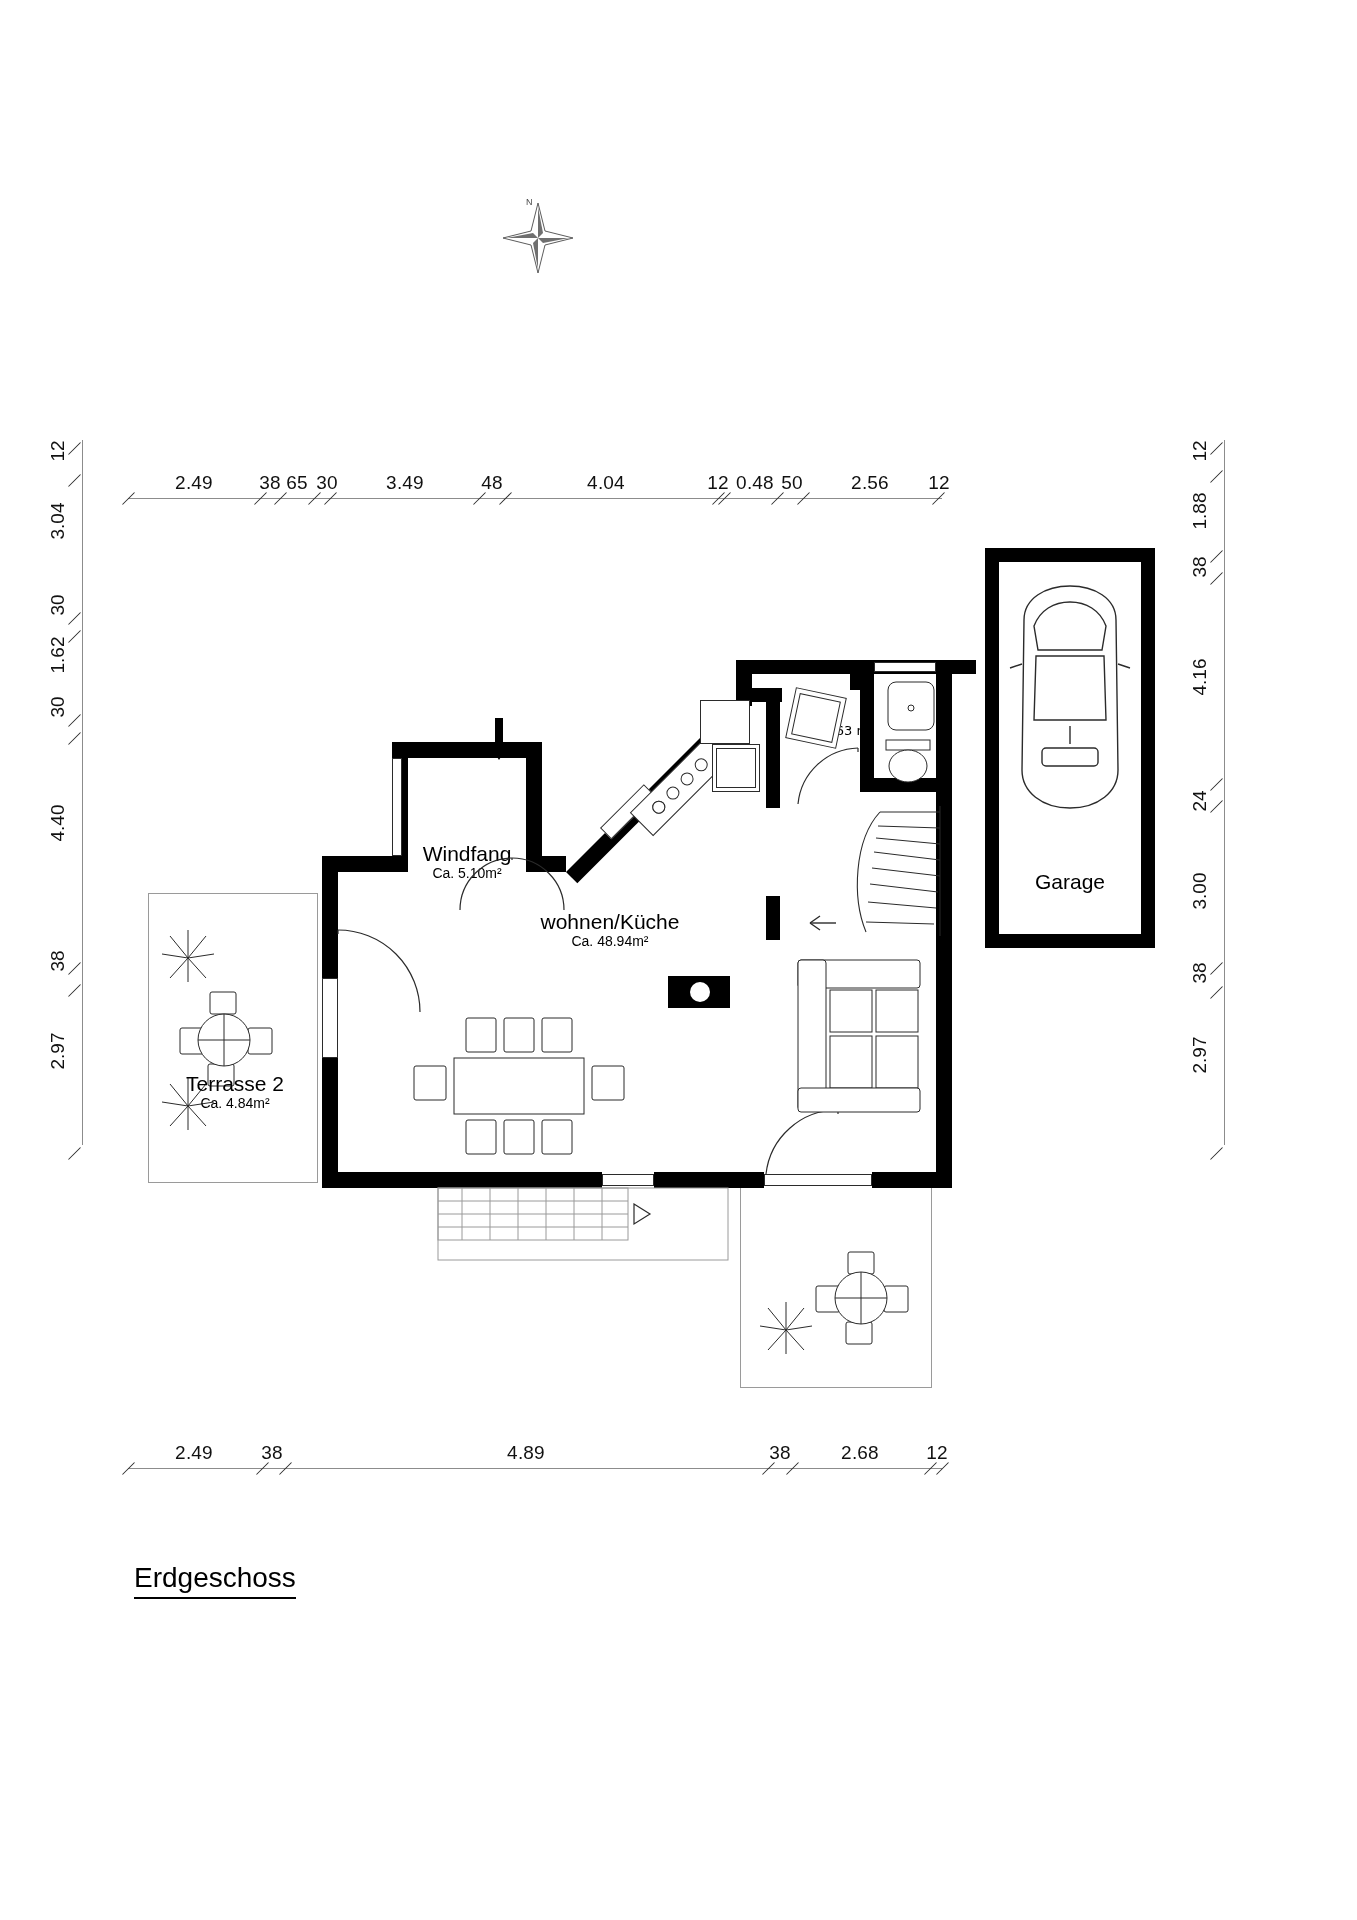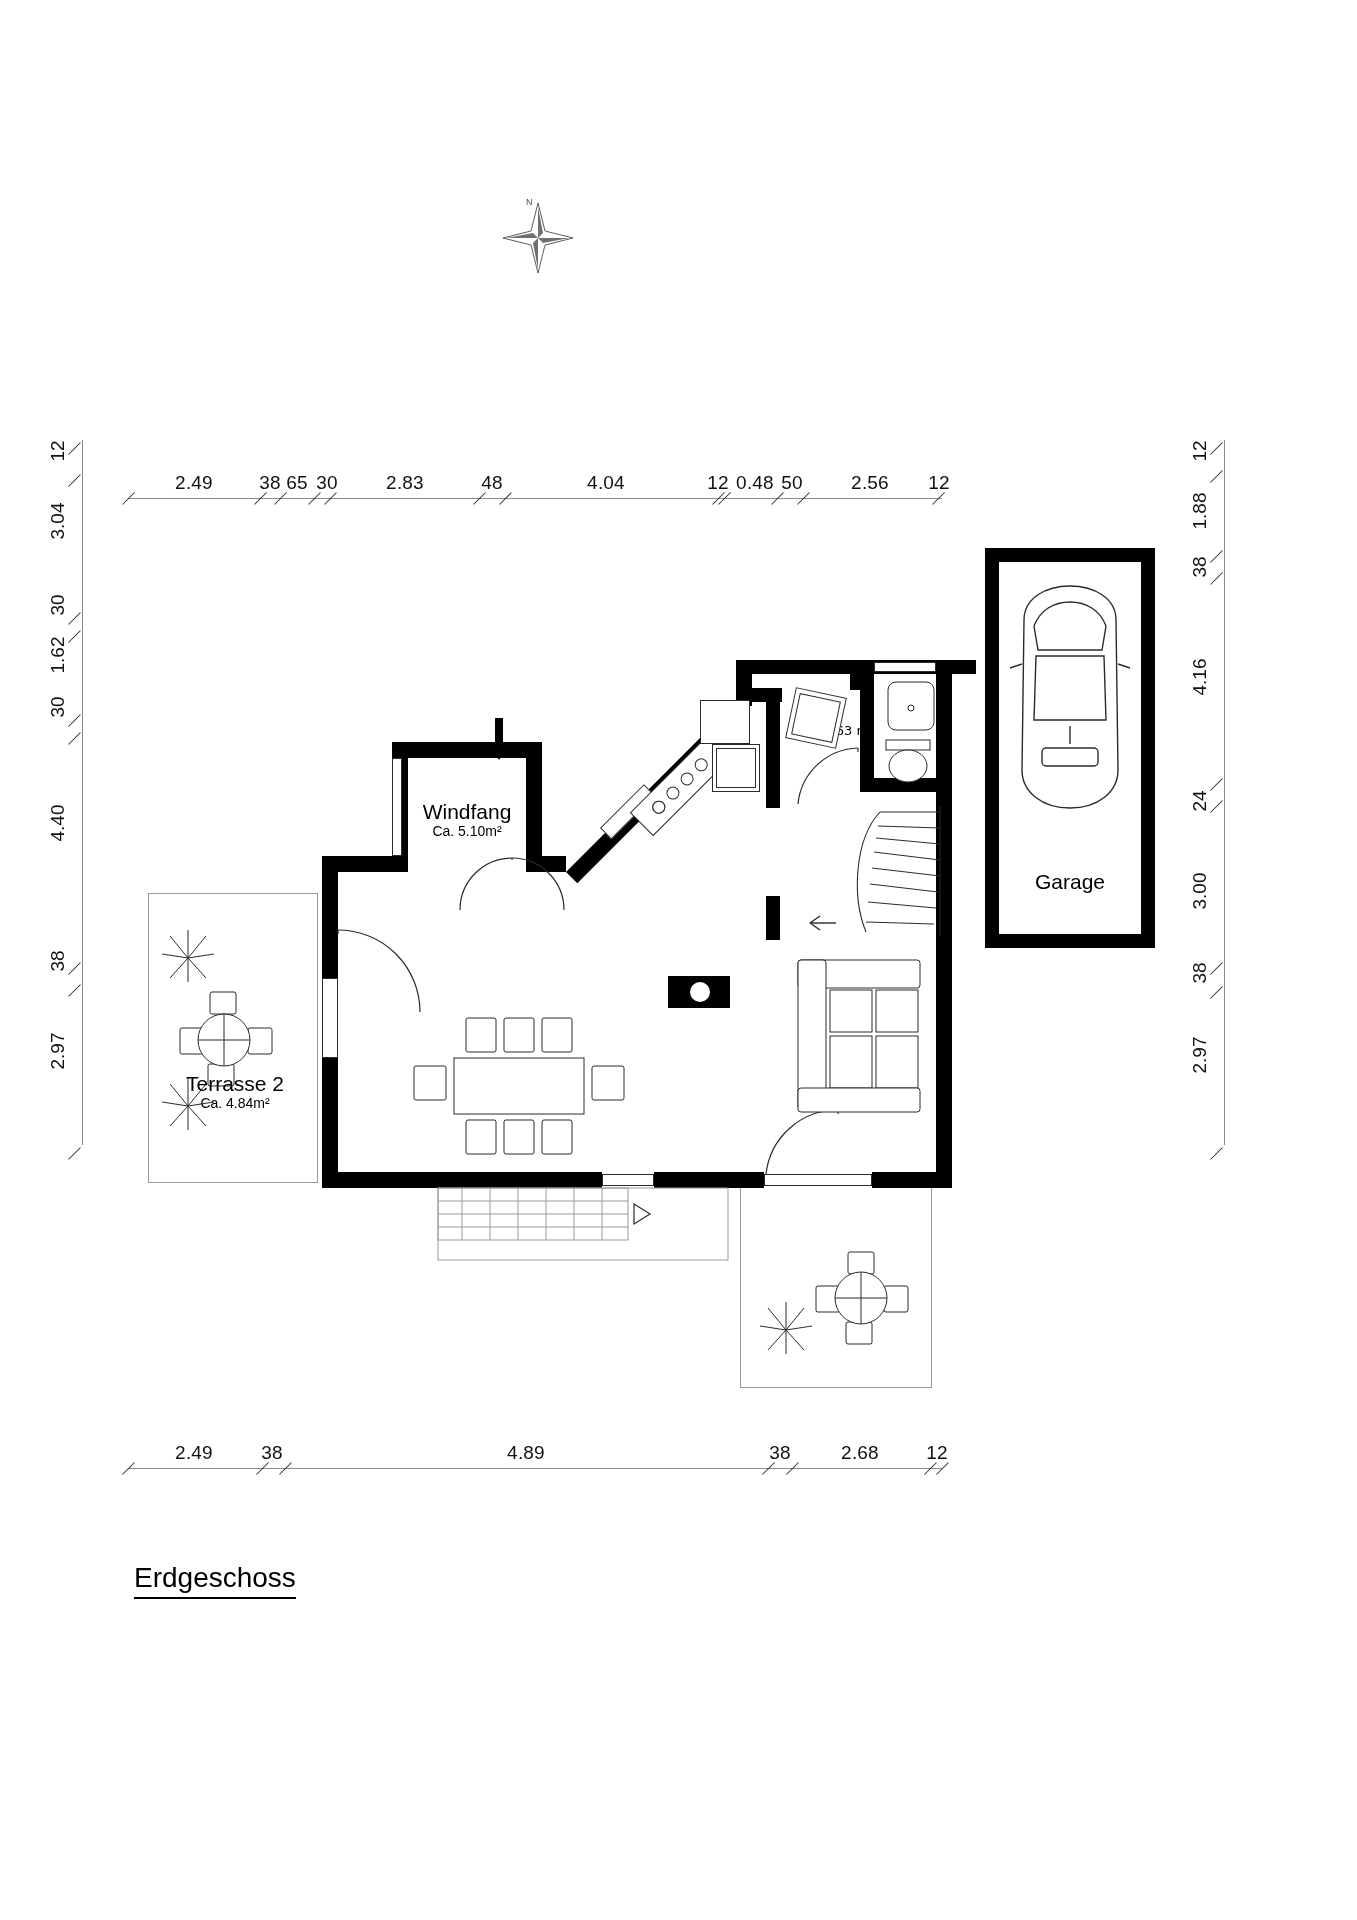--- a/index.html
+++ b/index.html
@@ -155,21 +155,21 @@
     <div class="tick" style="left:718px; top:490px;"></div>
     <div class="tick" style="left:724px; top:490px;"></div>
     <div class="tick" style="left:777px; top:490px;"></div>
     <div class="tick" style="left:803px; top:490px;"></div>
     <div class="tick" style="left:938px; top:490px;"></div>
 
     <div class="dim" style="left:164px; top:472px; width:60px;">2.49</div>
     <div class="dim" style="left:252px; top:472px; width:36px;">38</div>
     <div class="dim" style="left:280px; top:472px; width:34px;">65</div>
     <div class="dim" style="left:310px; top:472px; width:34px;">30</div>
-    <div class="dim" style="left:375px; top:472px; width:60px;">2.83</div>
+    <div class="dim" style="left:375px; top:472px; width:60px;">3.49</div>
     <div class="dim" style="left:474px; top:472px; width:36px;">48</div>
     <div class="dim" style="left:576px; top:472px; width:60px;">4.04</div>
     <div class="dim" style="left:703px; top:472px; width:30px;">12</div>
     <div class="dim" style="left:729px; top:472px; width:52px;">0.48</div>
     <div class="dim" style="left:777px; top:472px; width:30px;">50</div>
     <div class="dim" style="left:840px; top:472px; width:60px;">2.56</div>
     <div class="dim" style="left:924px; top:472px; width:30px;">12</div>
   </div>
 
   <div>
@@ -350,21 +350,21 @@
   <div class="abs" style="left:600px; top:828px; width:62px; height:16px;
         background:#ffffff; transform:rotate(-45deg); transform-origin:0 0;"></div>
   <div class="abs" style="left:600px; top:828px; width:62px; height:16px;
         border:1px solid #2b2b2b; box-sizing:border-box; background:transparent;
         transform:rotate(-45deg); transform-origin:0 0;"></div>
 
   <div class="wall" style="left:736px; top:660px; width:16px; height:46px;"></div>
 
   <div class="box" style="left:874px; top:662px; width:62px; height:10px;"></div>
 
-  <div class="roomlabel" style="left:362px; top:800px; width:210px;">
+  <div class="roomlabel" style="left:362px; top:842px; width:210px;">
     <div class="rl-name">Windfang</div>
     <div class="rl-area">Ca. 5.10m²</div>
   </div>
 
   <svg class="abs" style="left:486px; top:718px;" width="26" height="44">
     <g fill="#000000">
       <rect x="9" y="0" width="8" height="26"></rect>
       <path d="M2 24 L24 24 L13 42 Z"></path>
     </g>
   </svg>
@@ -372,20 +372,24 @@
   <svg class="abs" style="left:460px; top:858px;" width="110" height="60">
     <g stroke="#2b2b2b" fill="none" stroke-width="1.2">
       <path d="M52 0 A52 52 0 0 0 0 52"></path>
       <path d="M52 0 A52 52 0 0 1 104 52"></path>
       <line x1="52" y1="0" x2="52" y2="2"></line>
     </g>
   </svg>
 
   <div class="box" style="left:392px; top:758px; width:10px; height:98px;"></div>
 
+  <div class="roomlabel" style="left:460px; top:910px; width:300px;">
+    <div class="rl-name">wohnen/Küche</div>
+    <div class="rl-area">Ca. 48.94m²</div>
+  </div>
 
   <div class="abs" style="left:668px; top:976px; width:62px; height:32px; background:#000;"></div>
   <div class="abs" style="left:690px; top:982px; width:20px; height:20px;
         background:#fff; border-radius:50%;"></div>
 
   <svg class="abs" style="left:408px; top:1018px;" width="250" height="140">
     <g stroke="#2b2b2b" fill="#ffffff" stroke-width="1">
 
       <rect x="58" y="0" width="30" height="34" rx="2"></rect>
       <rect x="96" y="0" width="30" height="34" rx="2"></rect>

